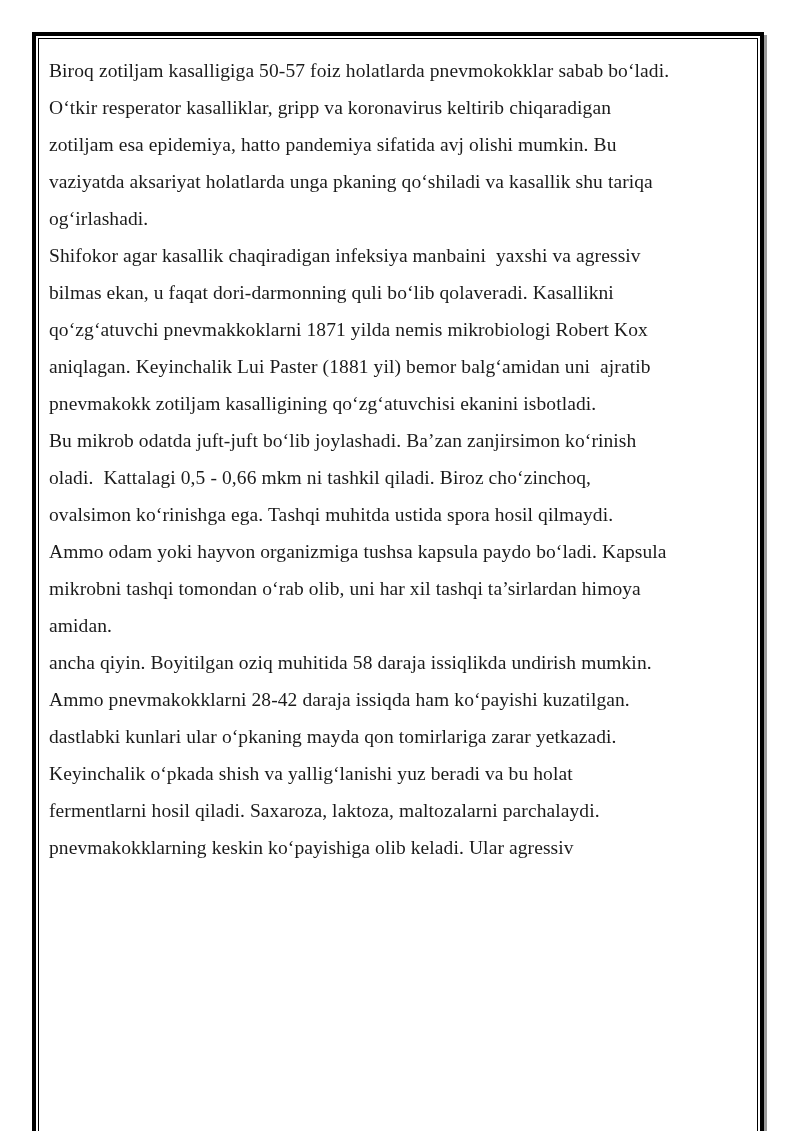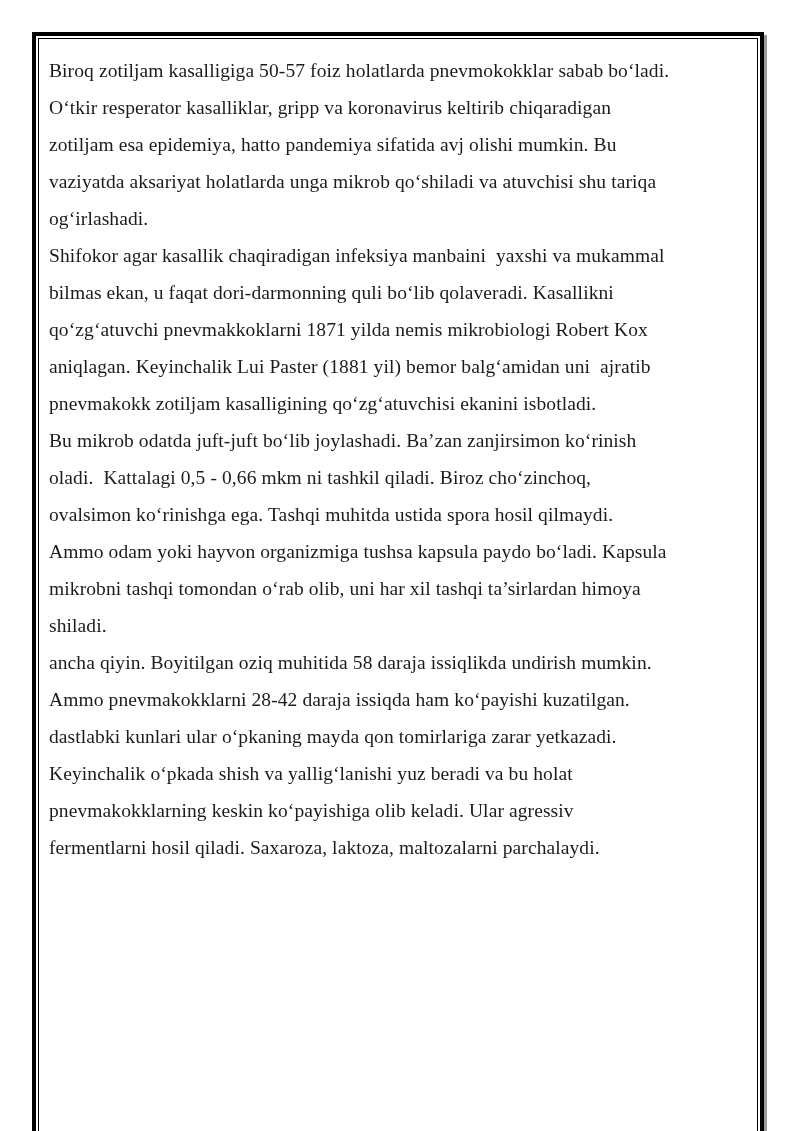--- a/index.html
+++ b/index.html
@@ -49,41 +49,41 @@
 </head>
 <body>
 
 <div class="page-frame">
   <div class="page-inner">
     <div class="doc-body">
         <div class="paragraph">
           <div class="text-line">Biroq zotiljam kasalligiga 50-57 foiz holatlarda pnevmokokklar sabab bo‘ladi.</div>
           <div class="text-line">O‘tkir resperator kasalliklar, gripp va koronavirus keltirib chiqaradigan</div>
           <div class="text-line">zotiljam esa epidemiya, hatto pandemiya sifatida avj olishi mumkin. Bu</div>
-          <div class="text-line">vaziyatda aksariyat holatlarda unga mikrob qo‘shiladi va atuvchisi shu tariqa</div>
+          <div class="text-line">vaziyatda aksariyat holatlarda unga pkaning qo‘shiladi va kasallik shu tariqa</div>
           <div class="text-line">og‘irlashadi.</div>
         </div>
         <div class="paragraph">
-          <div class="text-line">Shifokor agar kasallik chaqiradigan infeksiya manbaini  yaxshi va mukammal</div>
+          <div class="text-line">Shifokor agar kasallik chaqiradigan infeksiya manbaini  yaxshi va agressiv</div>
           <div class="text-line">bilmas ekan, u faqat dori-darmonning quli bo‘lib qolaveradi. Kasallikni</div>
           <div class="text-line">qo‘zg‘atuvchi pnevmakkoklarni 1871 yilda nemis mikrobiologi Robert Kox</div>
           <div class="text-line">aniqlagan. Keyinchalik Lui Paster (1881 yil) bemor balg‘amidan uni  ajratib</div>
           <div class="text-line">pnevmakokk zotiljam kasalligining qo‘zg‘atuvchisi ekanini isbotladi.</div>
         </div>
         <div class="paragraph">
           <div class="text-line">Bu mikrob odatda juft-juft bo‘lib joylashadi. Ba’zan zanjirsimon ko‘rinish</div>
           <div class="text-line">oladi.  Kattalagi 0,5 - 0,66 mkm ni tashkil qiladi. Biroz cho‘zinchoq,</div>
           <div class="text-line">ovalsimon ko‘rinishga ega. Tashqi muhitda ustida spora hosil qilmaydi.</div>
           <div class="text-line">Ammo odam yoki hayvon organizmiga tushsa kapsula paydo bo‘ladi. Kapsula</div>
           <div class="text-line">mikrobni tashqi tomondan o‘rab olib, uni har xil tashqi ta’sirlardan himoya</div>
-          <div class="text-line">shiladi.</div>
+          <div class="text-line">amidan.</div>
         </div>
         <div class="paragraph">
           <div class="text-line">ancha qiyin. Boyitilgan oziq muhitida 58 daraja issiqlikda undirish mumkin.</div>
           <div class="text-line">Ammo pnevmakokklarni 28-42 daraja issiqda ham ko‘payishi kuzatilgan.</div>
           <div class="text-line">dastlabki kunlari ular o‘pkaning mayda qon tomirlariga zarar yetkazadi.</div>
           <div class="text-line">Keyinchalik o‘pkada shish va yallig‘lanishi yuz beradi va bu holat</div>
+          <div class="text-line">fermentlarni hosil qiladi. Saxaroza, laktoza, maltozalarni parchalaydi.</div>
           <div class="text-line">pnevmakokklarning keskin ko‘payishiga olib keladi. Ular agressiv</div>
-          <div class="text-line">fermentlarni hosil qiladi. Saxaroza, laktoza, maltozalarni parchalaydi.</div>
         </div>
       </div>
   </div>
 </div>
 
 </body></html>

